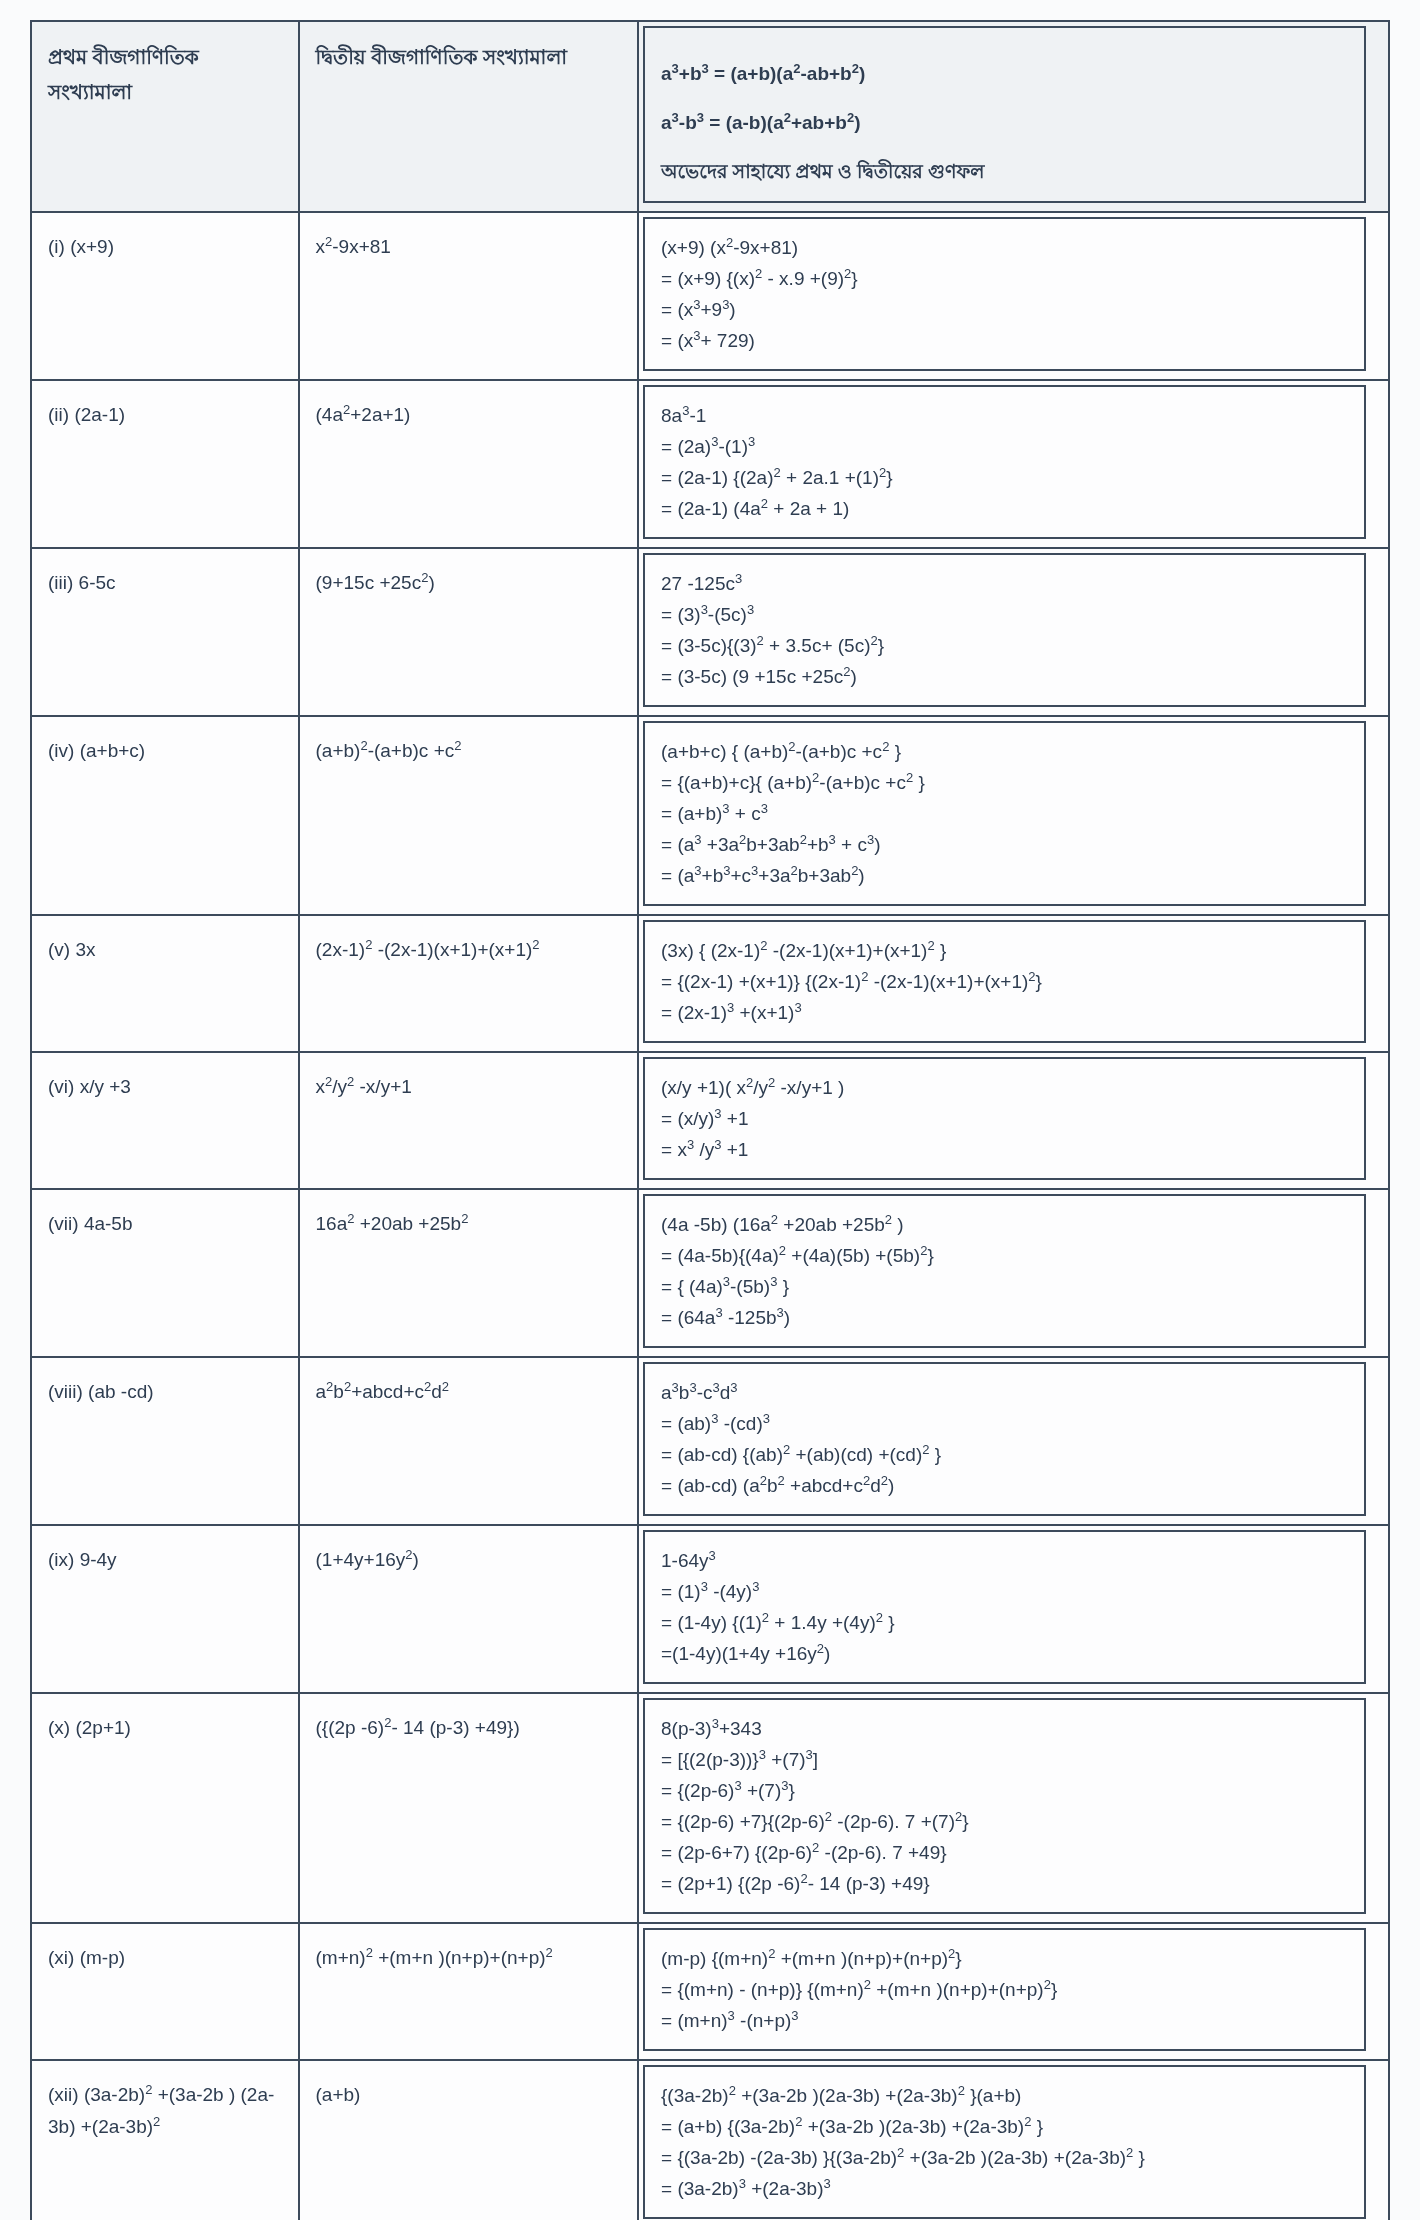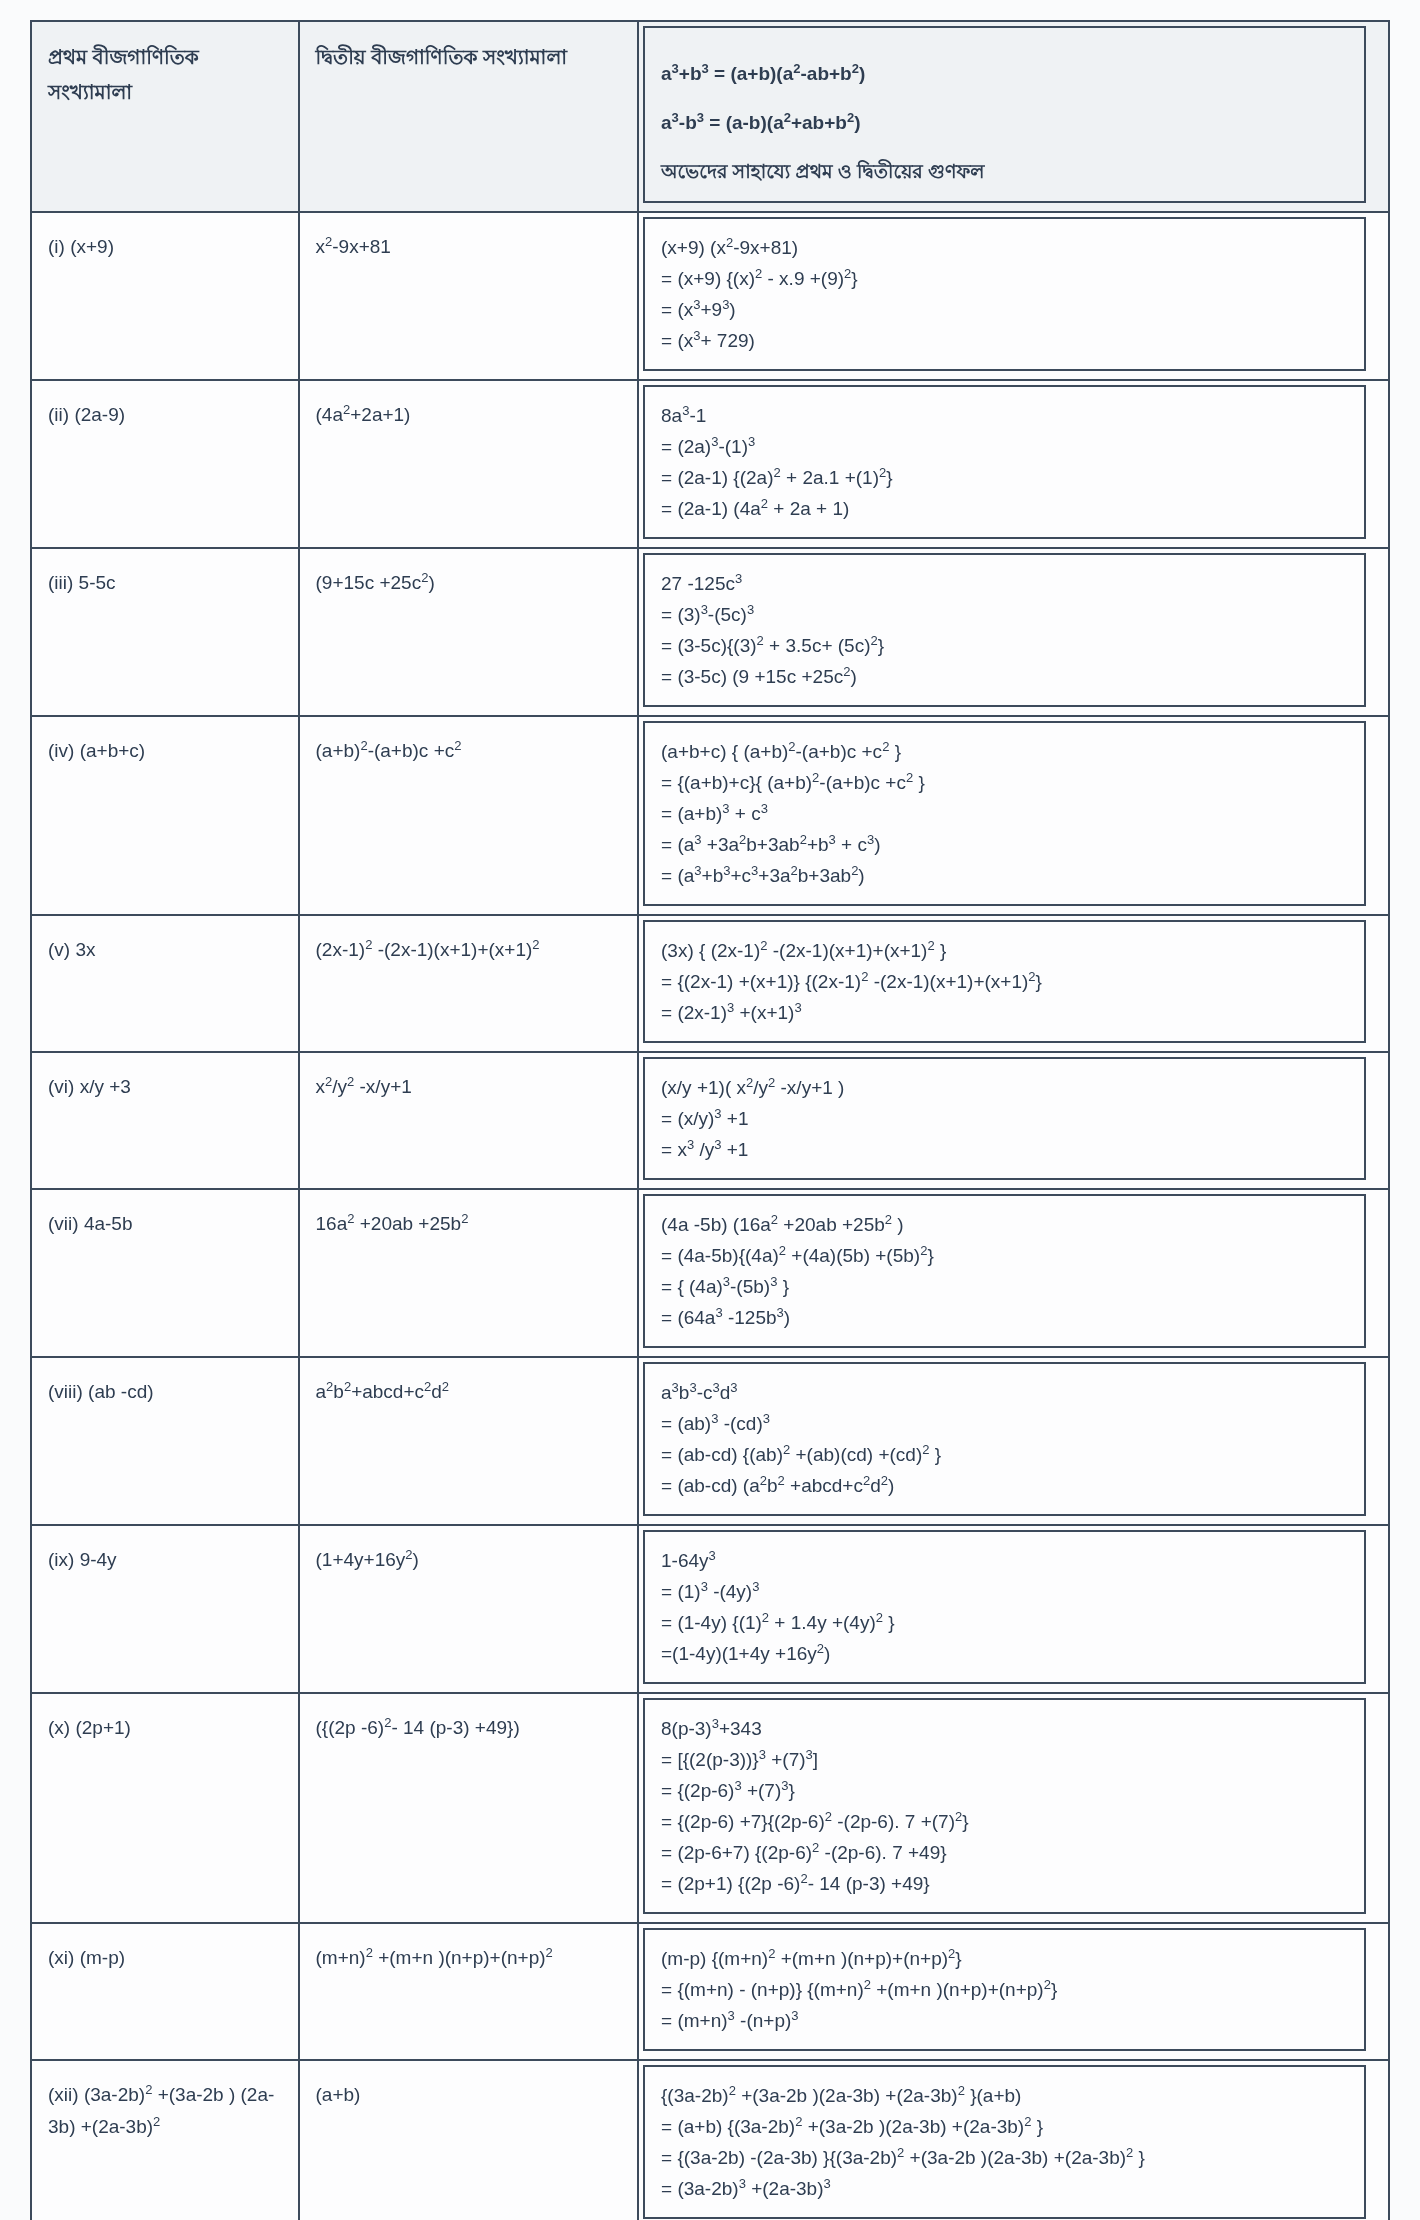--- a/index.html
+++ b/index.html
@@ -95,33 +95,33 @@
           <td class="prod-cell">
             <div class="box">
               <div class="line">(x+9) (x<sup>2</sup>-9x+81)</div>
               <div class="line">= (x+9) {(x)<sup>2</sup> - x.9 +(9)<sup>2</sup>}</div>
               <div class="line">= (x<sup>3</sup>+9<sup>3</sup>)</div>
               <div class="line">= (x<sup>3</sup>+ 729)</div>
             </div>
           </td>
         </tr>
         <tr>
-          <td class="expr-cell"><span class="math">(ii) (2a-9)</span></td>
+          <td class="expr-cell"><span class="math">(ii) (2a-1)</span></td>
           <td class="expr-cell"><span class="math">(4a<sup>2</sup>+2a+1)</span></td>
           <td class="prod-cell">
             <div class="box">
               <div class="line">8a<sup>3</sup>-1</div>
               <div class="line">= (2a)<sup>3</sup>-(1)<sup>3</sup></div>
               <div class="line">= (2a-1) {(2a)<sup>2</sup> + 2a.1 +(1)<sup>2</sup>}</div>
               <div class="line">= (2a-1) (4a<sup>2</sup> + 2a + 1)</div>
             </div>
           </td>
         </tr>
         <tr>
-          <td class="expr-cell"><span class="math">(iii) 5-5c</span></td>
+          <td class="expr-cell"><span class="math">(iii) 6-5c</span></td>
           <td class="expr-cell"><span class="math">(9+15c +25c<sup>2</sup>)</span></td>
           <td class="prod-cell">
             <div class="box">
               <div class="line">27 -125c<sup>3</sup></div>
               <div class="line">= (3)<sup>3</sup>-(5c)<sup>3</sup></div>
               <div class="line">= (3-5c){(3)<sup>2</sup> + 3.5c+ (5c)<sup>2</sup>}</div>
               <div class="line">= (3-5c) (9 +15c +25c<sup>2</sup>)</div>
             </div>
           </td>
         </tr>

